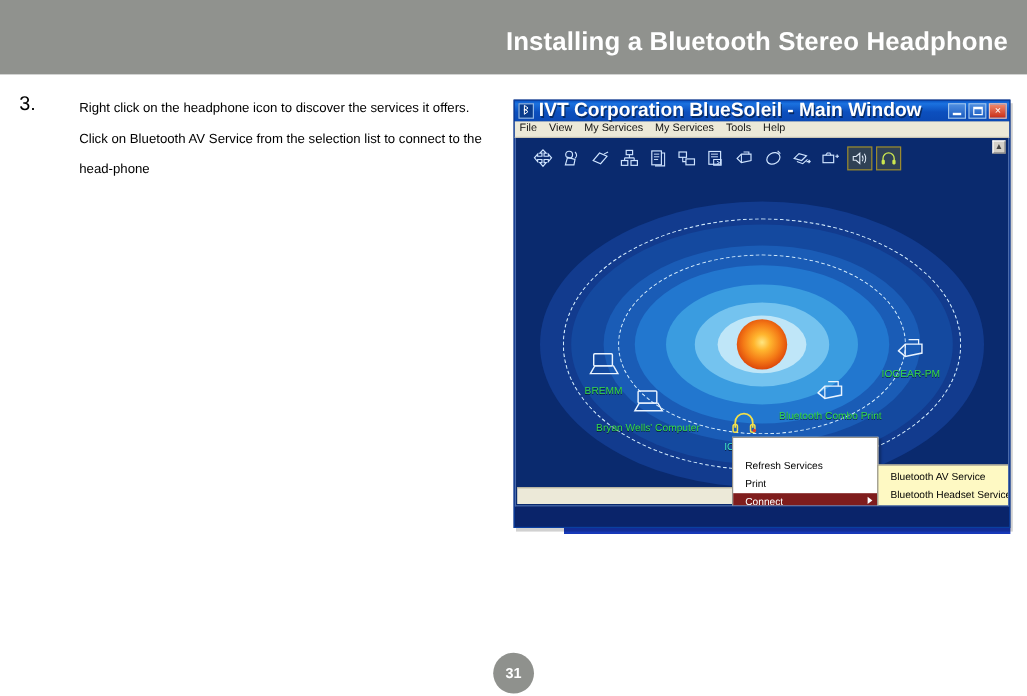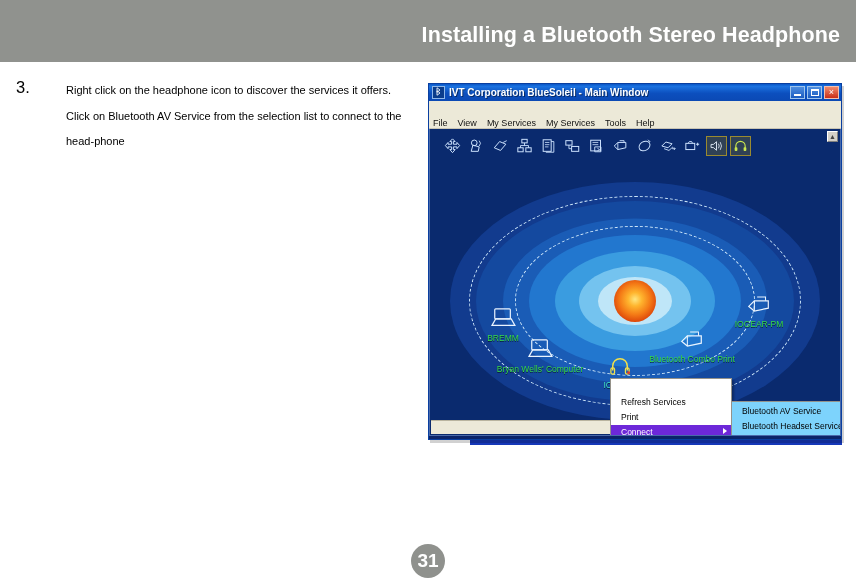--- a/index.html
+++ b/index.html
@@ -56,21 +56,21 @@
 
   
   .page-num {
     position: absolute;
     left: 411px;
     top: 544px;
     width: 34px; height: 34px;
     border-radius: 50%;
     background: #8f918d;
     color: #fff;
-    font-size: 19px;
+    font-size: 12px;
     font-weight: bold;
     display: flex;
     align-items: center;
     justify-content: center;
   }
 
   
   .bs-window {
     position: absolute;
     left: 428px;
@@ -105,21 +105,21 @@
     border: 1px solid #8fb7e8;
     color: #ffffff;
     font-size: 9px;
     line-height: 10px;
     text-align: center;
     margin-right: 4px;
     flex: 0 0 auto;
   }
   .bs-title-text {
     color: #ffffff;
-    font-size: 10px;
+    font-size: 16px;
     font-weight: bold;
     white-space: nowrap;
     text-shadow: 1px 1px 0 rgba(0,0,0,0.45);
   }
   .bs-winbtns {
     position: absolute;
     right: 2px; top: 2px;
     display: flex;
     gap: 2px;
   }
@@ -152,25 +152,25 @@
   .bs-winbtn .max-box {
     position: absolute;
     left: 3px; top: 2px;
     width: 8px; height: 7px;
     border: 1px solid #fff;
     border-top-width: 2px;
     box-sizing: border-box;
   }
 
   .bs-menubar {
-    height: 28px;
+    height: 14px;
     background: #ece9d8;
     border-bottom: 1px solid #c8c4b4;
     display: flex;
-    align-items: flex-end;
+    align-items: flex-start;
     padding-left: 4px;
     box-sizing: border-box;
   }
   .bs-menu-item {
     font-size: 9px;
     color: #111;
     margin-right: 10px;
     white-space: nowrap;
   }
 
@@ -327,39 +327,39 @@
   .ctx-item {
     position: relative;
     font-size: 8.5px;
     color: #000;
     padding: 2px 14px 2px 10px;
     line-height: 11px;
     white-space: nowrap;
   }
   .ctx-item.disabled { color: #9a9a9a; }
   .ctx-item.hi {
-    background: #6d28d9;
+    background: #7f1d1d;
     color: #ffffff;
   }
   .ctx-arrow {
     position: absolute;
     right: 4px; top: 3px;
     width: 0; height: 0;
     border-left: 4px solid #000;
     border-top: 3.5px solid transparent;
     border-bottom: 3.5px solid transparent;
   }
   .ctx-item.hi .ctx-arrow { border-left-color: #fff; }
   .ctx-item.disabled .ctx-arrow { border-left-color: #9a9a9a; }
   .ctx-sub {
     position: absolute;
     left: 120px;
     top: 22px;
     width: 108px;
-    background: #7dd3fc;
+    background: #fef9c3;
     border: 1px solid #95928a;
     padding: 2px 0;
     z-index: 21;
     box-shadow: 2px 2px 2px rgba(0,0,0,0.3);
   }
 </style>
 </head>
 <body>
 
 <div class="page-header">

